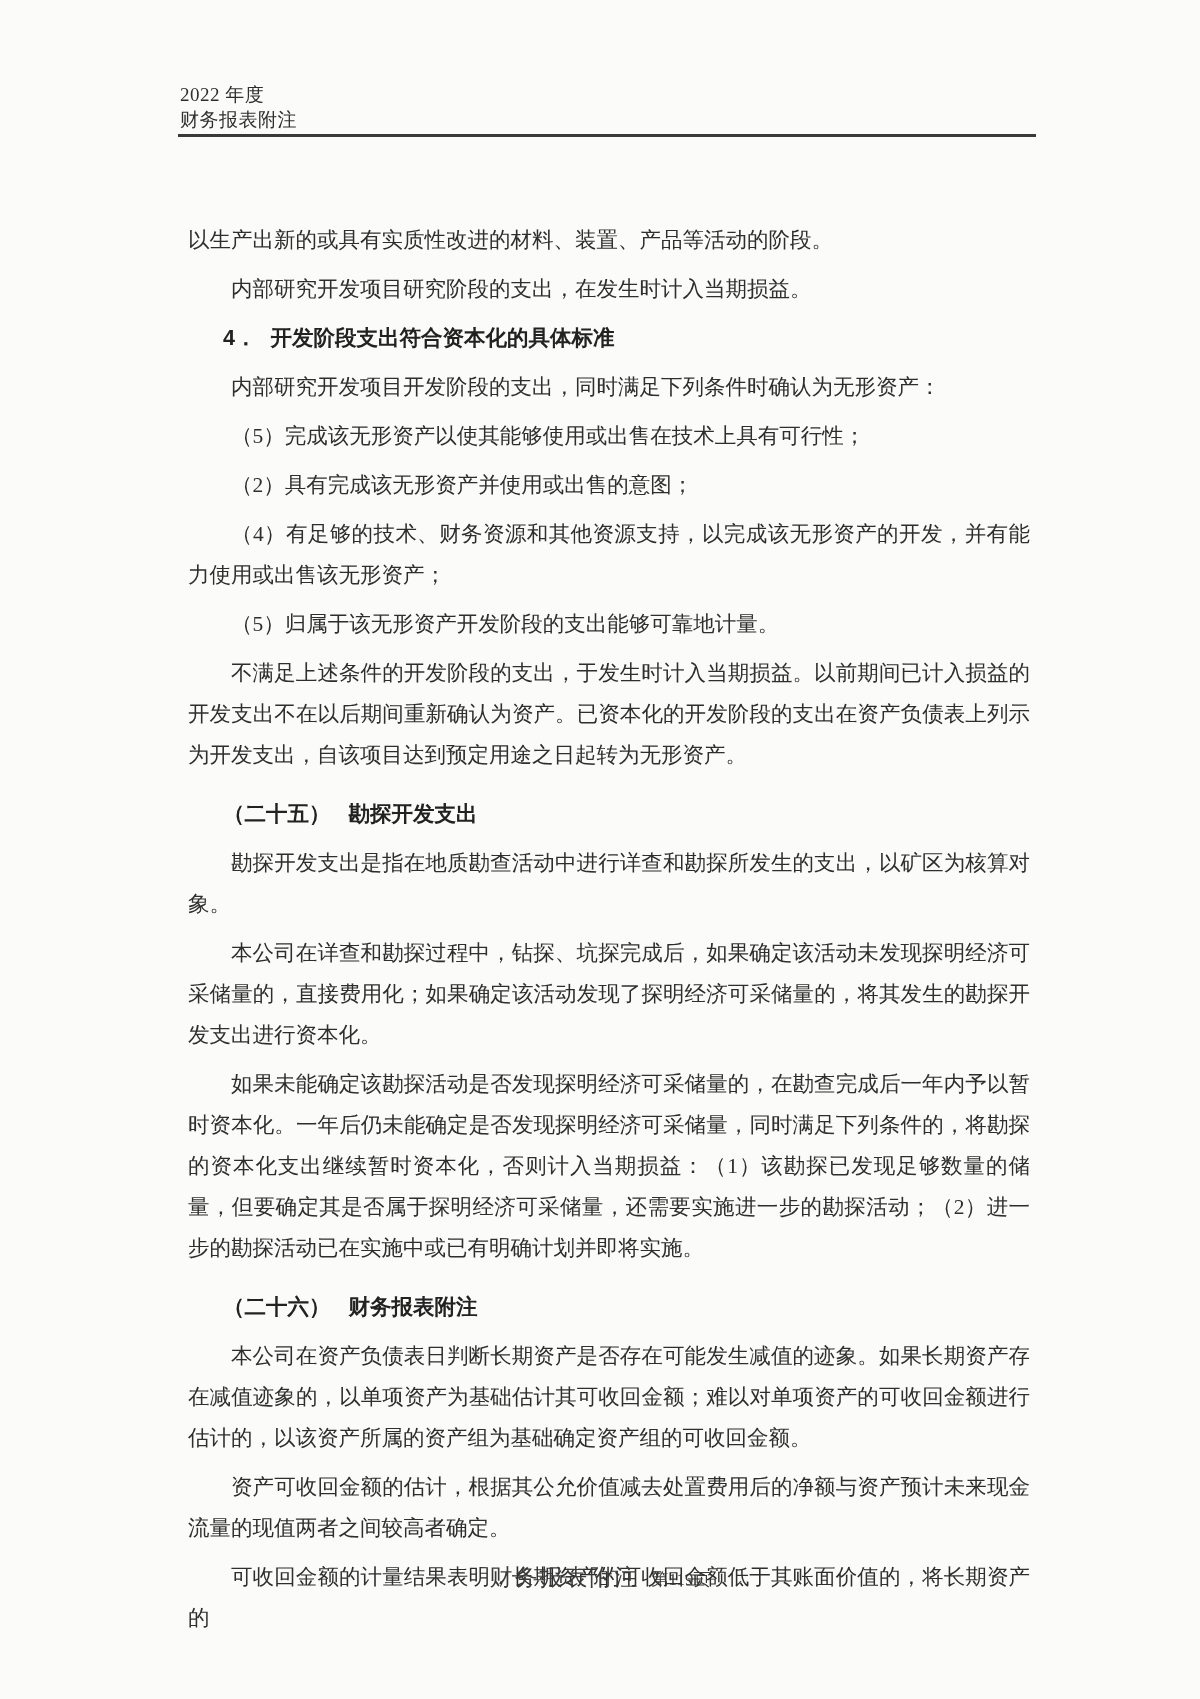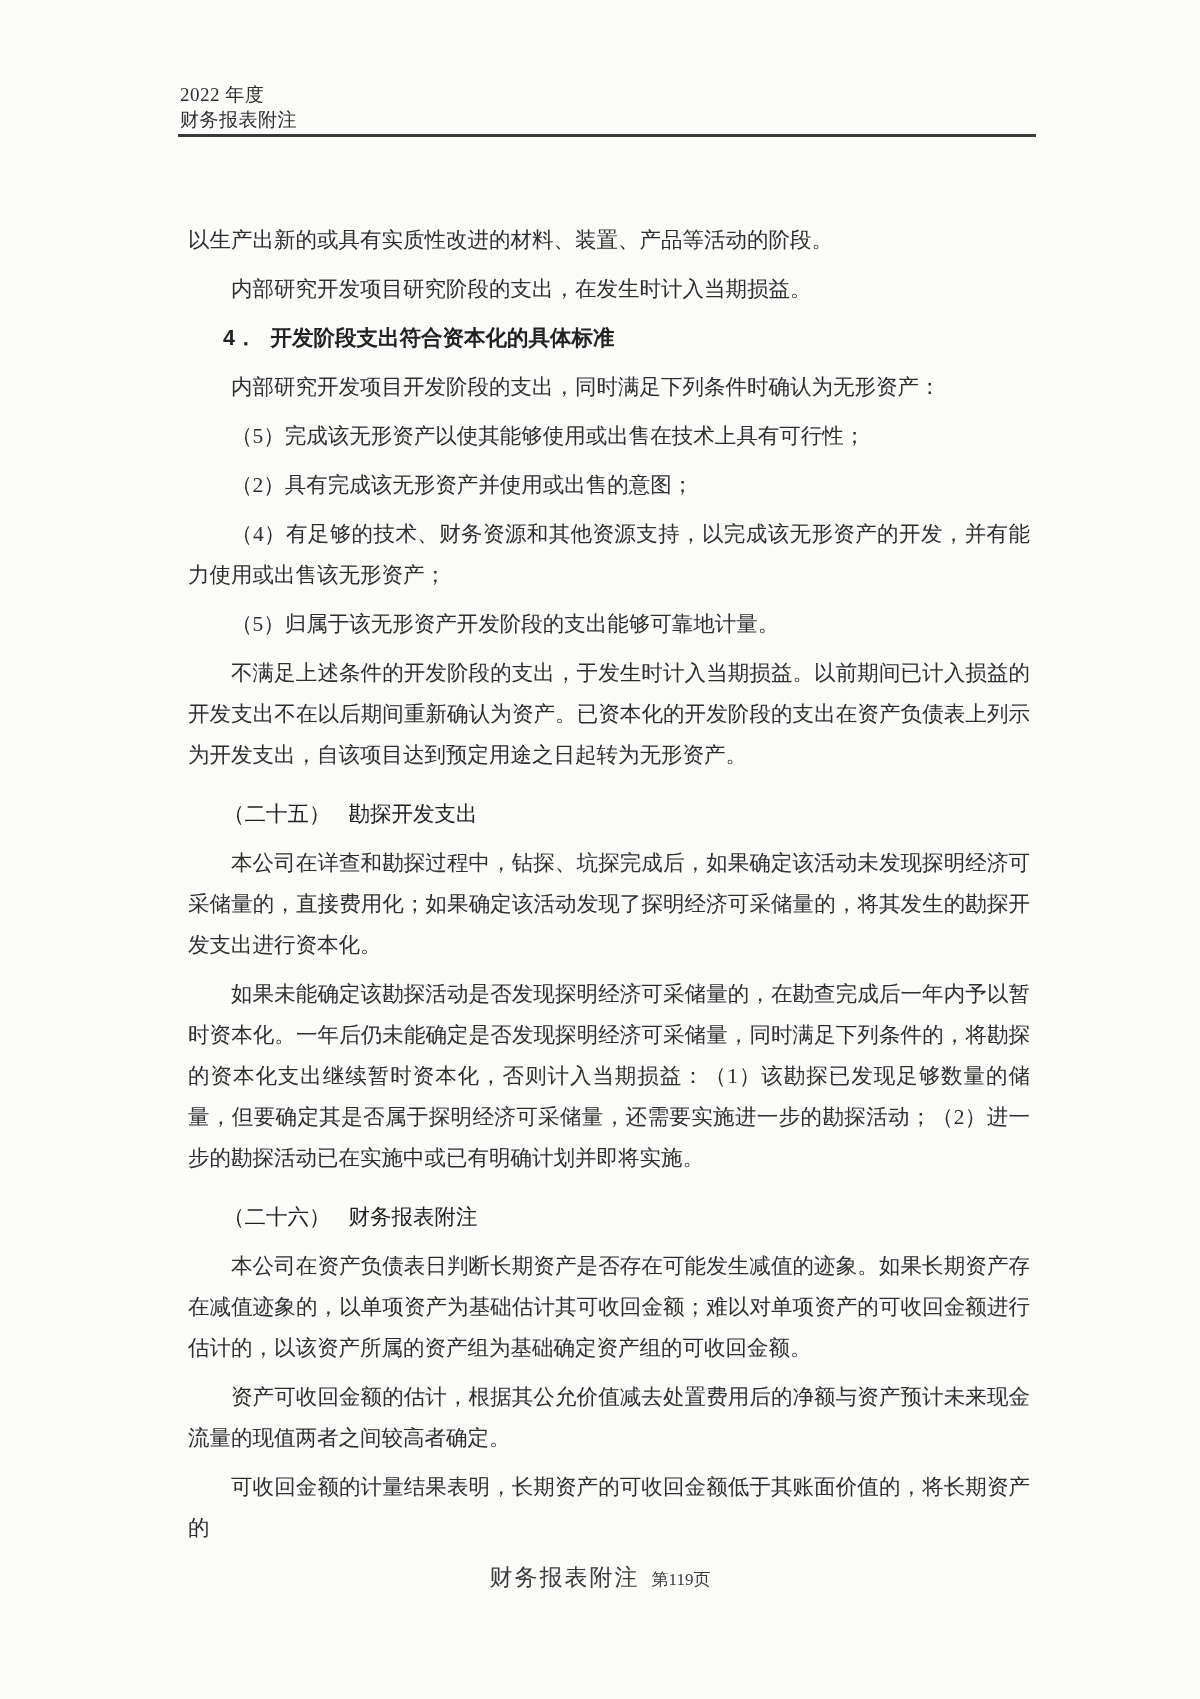--- a/index.html
+++ b/index.html
@@ -57,21 +57,21 @@
     font-weight: bold;
     text-indent: 2em;
     color: #222;
   }
   .sub-heading .h-num { margin-right: 14px; }
   .section-heading {
     margin: 18px 0 0 0;
     font-size: 21.5px;
     line-height: 41px;
     font-family: "Liberation Sans", sans-serif;
-    font-weight: normal;
+    font-weight: bold;
     text-indent: 2em;
     color: #222;
   }
   .section-heading .h-num { margin-right: 18px; }
   
   .page-footer {
     position: absolute;
     left: 0;
     top: 1562px;
     width: 1200px;
@@ -111,20 +111,21 @@
     <p class="para">（5）完成该无形资产以使其能够使用或出售在技术上具有可行性；</p>
     <p class="para">（2）具有完成该无形资产并使用或出售的意图；</p>
     <p class="para">（4）有足够的技术、财务资源和其他资源支持，以完成该无形资产的开发，并有能力使用或出售该无形资产；</p>
     <p class="para">（5）归属于该无形资产开发阶段的支出能够可靠地计量。</p>
     <p class="para">不满足上述条件的开发阶段的支出，于发生时计入当期损益。以前期间已计入损益的开发支出不在以后期间重新确认为资产。已资本化的开发阶段的支出在资产负债表上列示为开发支出，自该项目达到预定用途之日起转为无形资产。</p>
 
     <h3 class="section-heading">
       <span class="h-num">（二十五）</span><span class="h-title">勘探开发支出</span>
     </h3>
 
+    <p class="para">勘探开发支出是指在地质勘查活动中进行详查和勘探所发生的支出，以矿区为核算对象。</p>
     <p class="para">本公司在详查和勘探过程中，钻探、坑探完成后，如果确定该活动未发现探明经济可采储量的，直接费用化；如果确定该活动发现了探明经济可采储量的，将其发生的勘探开发支出进行资本化。</p>
     <p class="para">如果未能确定该勘探活动是否发现探明经济可采储量的，在勘查完成后一年内予以暂时资本化。一年后仍未能确定是否发现探明经济可采储量，同时满足下列条件的，将勘探的资本化支出继续暂时资本化，否则计入当期损益：（1）该勘探已发现足够数量的储量，但要确定其是否属于探明经济可采储量，还需要实施进一步的勘探活动；（2）进一步的勘探活动已在实施中或已有明确计划并即将实施。</p>
 
     <h3 class="section-heading">
       <span class="h-num">（二十六）</span><span class="h-title">财务报表附注</span>
     </h3>
 
     <p class="para">本公司在资产负债表日判断长期资产是否存在可能发生减值的迹象。如果长期资产存在减值迹象的，以单项资产为基础估计其可收回金额；难以对单项资产的可收回金额进行估计的，以该资产所属的资产组为基础确定资产组的可收回金额。</p>
     <p class="para">资产可收回金额的估计，根据其公允价值减去处置费用后的净额与资产预计未来现金流量的现值两者之间较高者确定。</p>
     <p class="para">可收回金额的计量结果表明，长期资产的可收回金额低于其账面价值的，将长期资产的</p>

